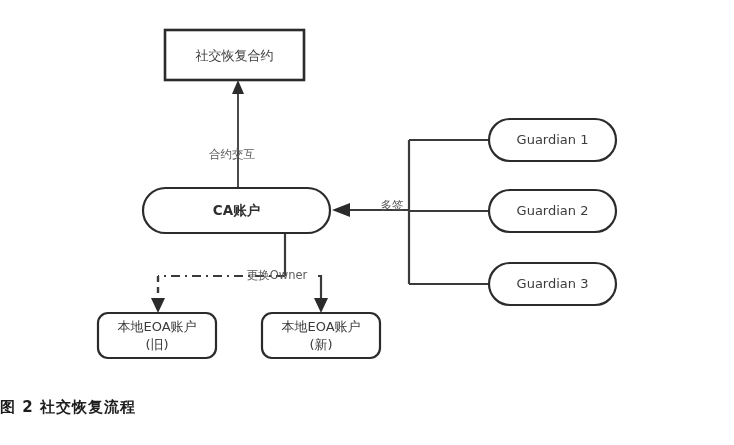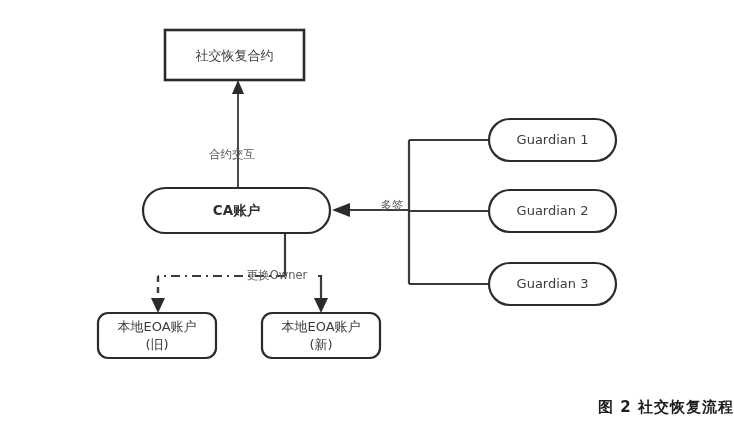--- a/index.html
+++ b/index.html
@@ -82,21 +82,21 @@
     dominant-baseline: middle;
   }
   .arrow-head {
     fill: #2b2b2b;
     stroke: none;
   }
   .caption {
     position: absolute;
     left: 0;
     width: 734px;
-    text-align: right;
+    text-align: left;
     font-family: "DejaVu Sans", "Liberation Serif", serif;
     font-size: 15px;
     color: #1d1d1d;
     letter-spacing: 1px;
     font-weight: 600;
   }
 </style>
 </head>
 <body>
 

